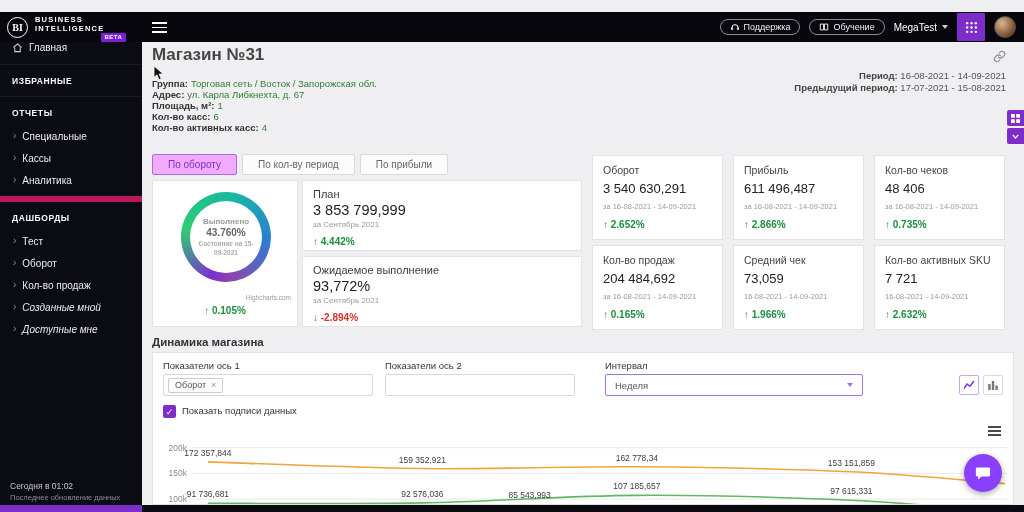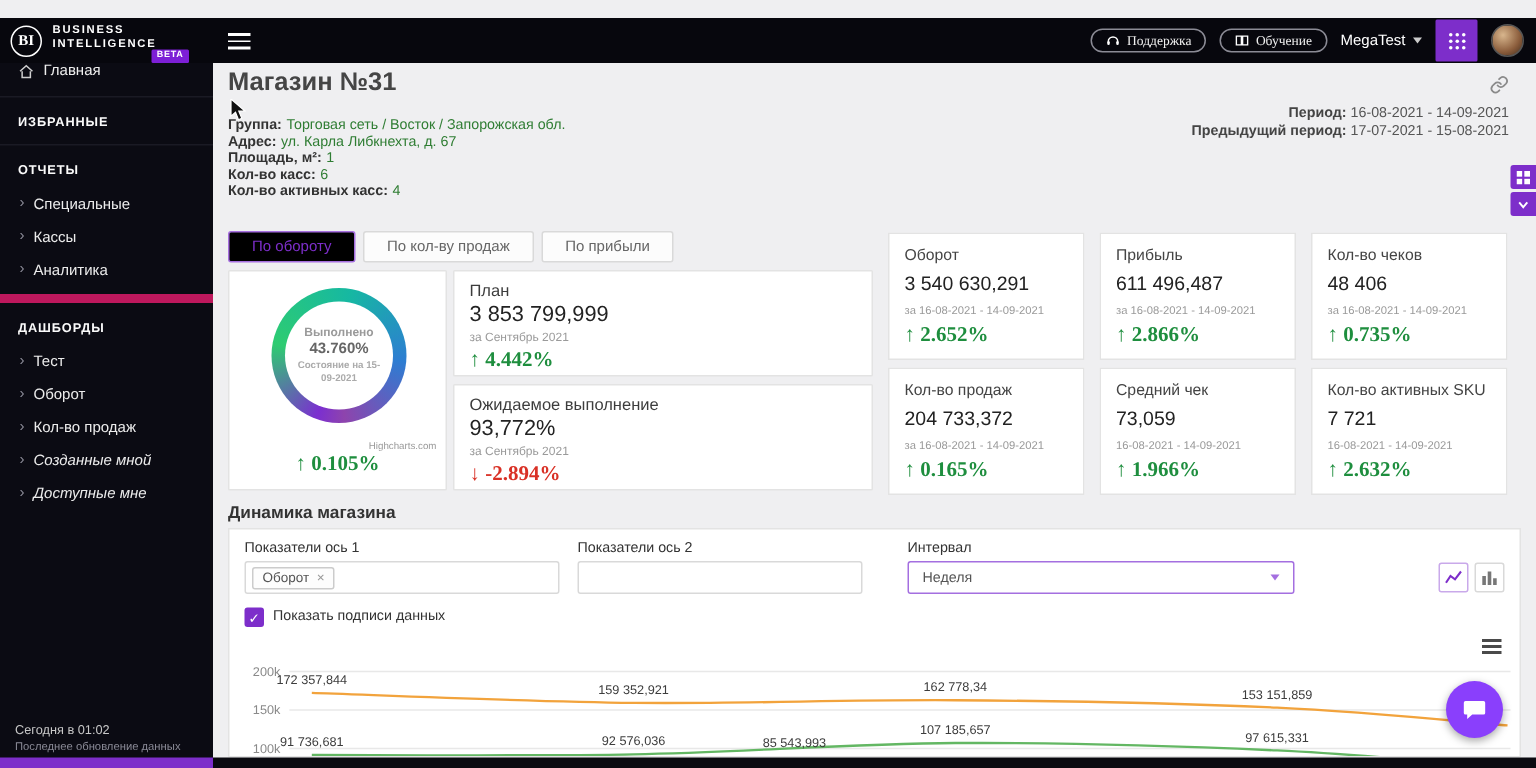--- a/index.html
+++ b/index.html
@@ -10,21 +10,21 @@
   
   .topbar{position:absolute;left:0;top:12px;width:1024px;height:30px;background:#07070d;display:flex;align-items:center;color:#fff;z-index:10;}
   .logo-circle{width:21px;height:21px;border:1.5px solid #fff;border-radius:50%;display:flex;align-items:center;justify-content:center;
     font-family:"Liberation Serif",serif;font-weight:bold;font-size:10px;margin-left:7px;flex:0 0 auto;}
   .brand{position:relative;margin-left:7px;line-height:1.15;padding-bottom:5px;}
   .brand .l1,.brand .l2{font-size:7.5px;letter-spacing:1.2px;font-weight:bold;color:#fff;}
   .beta{position:absolute;right:-22px;bottom:-4px;background:#7d1fd6;color:#fff;font-size:6px;font-weight:bold;letter-spacing:.5px;padding:1px 4px;border-radius:1px;}
   .tb-menu{position:absolute;left:152px;top:10px;display:flex;flex-direction:column;gap:3px;cursor:pointer;}
   .tb-menu span{display:block;width:15px;height:1.6px;background:#fff;}
   .tb-right{margin-left:auto;display:flex;align-items:center;gap:9px;padding-right:8px;}
-  .pill{display:flex;align-items:center;gap:4px;border:1px solid #8b8b95;border-radius:9px;padding:2px 9px;font-size:9px;color:#f0f0f0;cursor:pointer;white-space:nowrap;font-family:Liberation Serif, serif;}
+  .pill{display:flex;align-items:center;gap:4px;border:1px solid #8b8b95;border-radius:9px;padding:2px 9px;font-size:9px;color:#f0f0f0;cursor:pointer;white-space:nowrap;}
   .account{display:flex;align-items:center;gap:5px;font-size:10px;color:#fff;cursor:pointer;}
   .caret-down{width:0;height:0;border-left:3.5px solid transparent;border-right:3.5px solid transparent;border-top:4px solid #ccc;}
   .apps-btn{width:28px;height:28px;background:#7d2eca;display:flex;align-items:center;justify-content:center;cursor:pointer;border-radius:1px;}
   .avatar{width:22px;height:22px;border-radius:50%;border:1px solid #555;background:radial-gradient(circle at 35% 32%,#d8b68d,#8a5c3b 60%,#4e3categorie 100%,#3c2a1d);background:radial-gradient(circle at 35% 32%,#d8b68d,#8a5c3b 60%,#3c2a1d);cursor:pointer;}
 
   
   .sidebar{position:absolute;left:0;top:30px;bottom:0;width:142px;background:#0b0b13;color:#e8e8e8;z-index:9;}
   .side-home{display:flex;align-items:center;gap:6px;padding:12px 12px 11px;font-size:10px;color:#eee;border-bottom:1px solid #1a1a24;cursor:pointer;}
   .side-sec{font-size:8.5px;font-weight:bold;color:#fafafa;letter-spacing:.6px;padding:11px 12px 7px;}
   .side-sec.bordered{border-bottom:1px solid #1a1a24;padding-bottom:10px;}
@@ -49,35 +49,35 @@
   .d-label{font-weight:bold;color:#333;margin-right:3px;}
   .d-value{color:#2f7d33;}
   .link-ico{position:absolute;right:18px;top:20px;cursor:pointer;}
   .period-box{position:absolute;right:18px;top:40px;text-align:right;font-size:9.5px;color:#555;line-height:12px;white-space:nowrap;}
   .period-box b{color:#444;}
   .edge-btns{position:absolute;right:0;top:80px;display:flex;flex-direction:column;gap:2px;z-index:5;}
   .edge-btn{width:17px;height:16px;background:#7d2eca;border-radius:2px 0 0 2px;display:flex;align-items:center;justify-content:center;cursor:pointer;}
 
   .tabs{position:absolute;left:10px;top:124px;display:flex;gap:5px;}
   .tab{background:#fcfcfc;border:1px solid #d9d9d9;border-radius:2px;font-size:10px;color:#666;padding:4px 15px;cursor:pointer;white-space:nowrap;}
-  .tab.active{color:#7d2eca;border-color:#a66fe0;background:#000000;}
+  .tab.active{color:#7d2eca;border-color:#a66fe0;background:#f0abfc;}
 
   .card{background:#fff;border:1px solid #e3e3e3;border-radius:1px;}
   .gauge-card{position:absolute;left:10px;top:150px;width:146px;height:147px;}
   .donut{position:absolute;left:28px;top:11px;width:90px;height:90px;border-radius:50%;
     background:conic-gradient(from 200deg,#7b2fd0,#2ecc71 80deg,#16b8a2 170deg,#2d7dd2 255deg,#8e44ad 335deg,#7b2fd0 360deg);}
   .donut::after{content:"";position:absolute;inset:9px;background:#fff;border-radius:50%;}
   .donut-center{position:absolute;left:28px;top:11px;width:90px;height:90px;display:flex;flex-direction:column;align-items:center;justify-content:center;text-align:center;z-index:2;font-weight:bold;}
   .g-lbl{font-size:8px;color:#9a9a9a;}
   .g-val{font-size:10px;color:#666;margin-top:1px;}
   .g-state{font-size:6.5px;color:#ababab;margin-top:2px;width:58px;line-height:1.25;}
   .g-credit{position:absolute;right:6px;bottom:25px;font-size:6.5px;color:#9a9a9a;}
   .g-delta{position:absolute;left:0;right:0;bottom:8px;text-align:center;}
 
-  .delta{font-size:14px;font-weight:bold;display:inline-block;font-family:Liberation Serif, serif;}
+  .delta{font-size:10px;font-weight:bold;display:inline-block;}
   .delta.up{color:#1e8e3e;}
   .delta.down{color:#d93025;}
   .delta.up::before{content:"↑ ";}
   .delta.down::before{content:"↓ ";}
 
   .plan-card{position:absolute;left:160px;top:150px;width:280px;height:71px;padding:7px 10px;}
   .exp-card{position:absolute;left:160px;top:226px;width:280px;height:71px;padding:7px 10px;}
   .card-title{font-size:11px;color:#3c3c3c;}
   .card-value{font-size:14.5px;color:#222;margin-top:2px;}
   .card-period{font-size:8px;color:#9a9a9a;margin-top:2px;}
@@ -259,21 +259,21 @@
       </div>
       <div class="edge-btn">
         <svg width="9" height="9" viewBox="0 0 10 10">
             <path d="M2 3.2 5 6.8 8 3.2" fill="none" stroke="#fff" stroke-width="1.4"></path>
           </svg>
       </div>
     </div>
 
     <div class="tabs">
       <div class="tab active">По обороту</div>
-      <div class="tab">По кол-ву продаж</div>
+      <div class="tab">По кол-ву период</div>
       <div class="tab">По прибыли</div>
     </div>
 
     <div class="card gauge-card">
       <div class="donut"></div>
       <div class="donut-center">
         <div class="g-lbl">Выполнено</div>
         <div class="g-val">43.760%</div>
         <div class="g-state">Состояние на 15-09-2021</div>
       </div>
@@ -309,21 +309,21 @@
         <div class="kpi-delta"><span class="delta up">2.866%</span></div>
       </div>
       <div class="kpi">
         <div class="kpi-title">Кол-во чеков</div>
         <div class="kpi-value">48 406</div>
         <div class="kpi-period">за 16-08-2021 - 14-09-2021</div>
         <div class="kpi-delta"><span class="delta up">0.735%</span></div>
       </div>
       <div class="kpi">
         <div class="kpi-title">Кол-во продаж</div>
-        <div class="kpi-value">204 733,372</div>
+        <div class="kpi-value">204 484,692</div>
         <div class="kpi-period">за 16-08-2021 - 14-09-2021</div>
         <div class="kpi-delta"><span class="delta up">0.165%</span></div>
       </div>
       <div class="kpi">
         <div class="kpi-title">Средний чек</div>
         <div class="kpi-value">73,059</div>
         <div class="kpi-period">16-08-2021 - 14-09-2021</div>
         <div class="kpi-delta"><span class="delta up">1.966%</span></div>
       </div>
       <div class="kpi">

